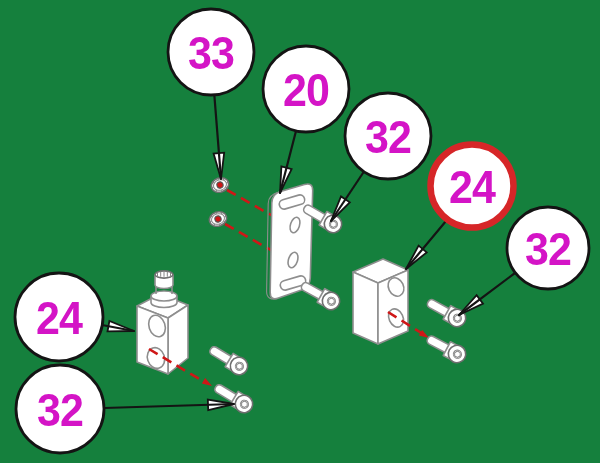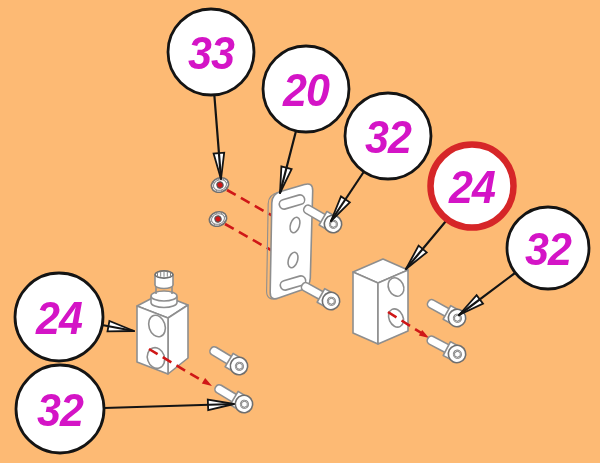--- a/index.html
+++ b/index.html
@@ -1,18 +1,18 @@
 <!DOCTYPE html>
 <html><head>
 <meta charset="utf-8">
 <style>
   html,body { margin:0; padding:0; background:#ffffff; }
   .stage {
-    position:relative; width:600px; height:463px; background:#fdba74;
-    font-family:"Liberation Sans", sans-serif; overflow:hidden;font-style:italic;
+    position:relative; width:600px; height:463px; background:#15803d;
+    font-family:"Liberation Sans", sans-serif; overflow:hidden;
   }
   svg { display:block; }
 
   
   .callout circle { fill:#ffffff; stroke:#141414; stroke-width:2.8; }
   .callout.highlighted circle { stroke:#d62628; stroke-width:6.5; }
   .callout text {
     fill:#d414c6; font-family:"Liberation Sans", sans-serif;
     font-weight:bold; font-size:47px; text-anchor:middle; letter-spacing:-1px;
   }

